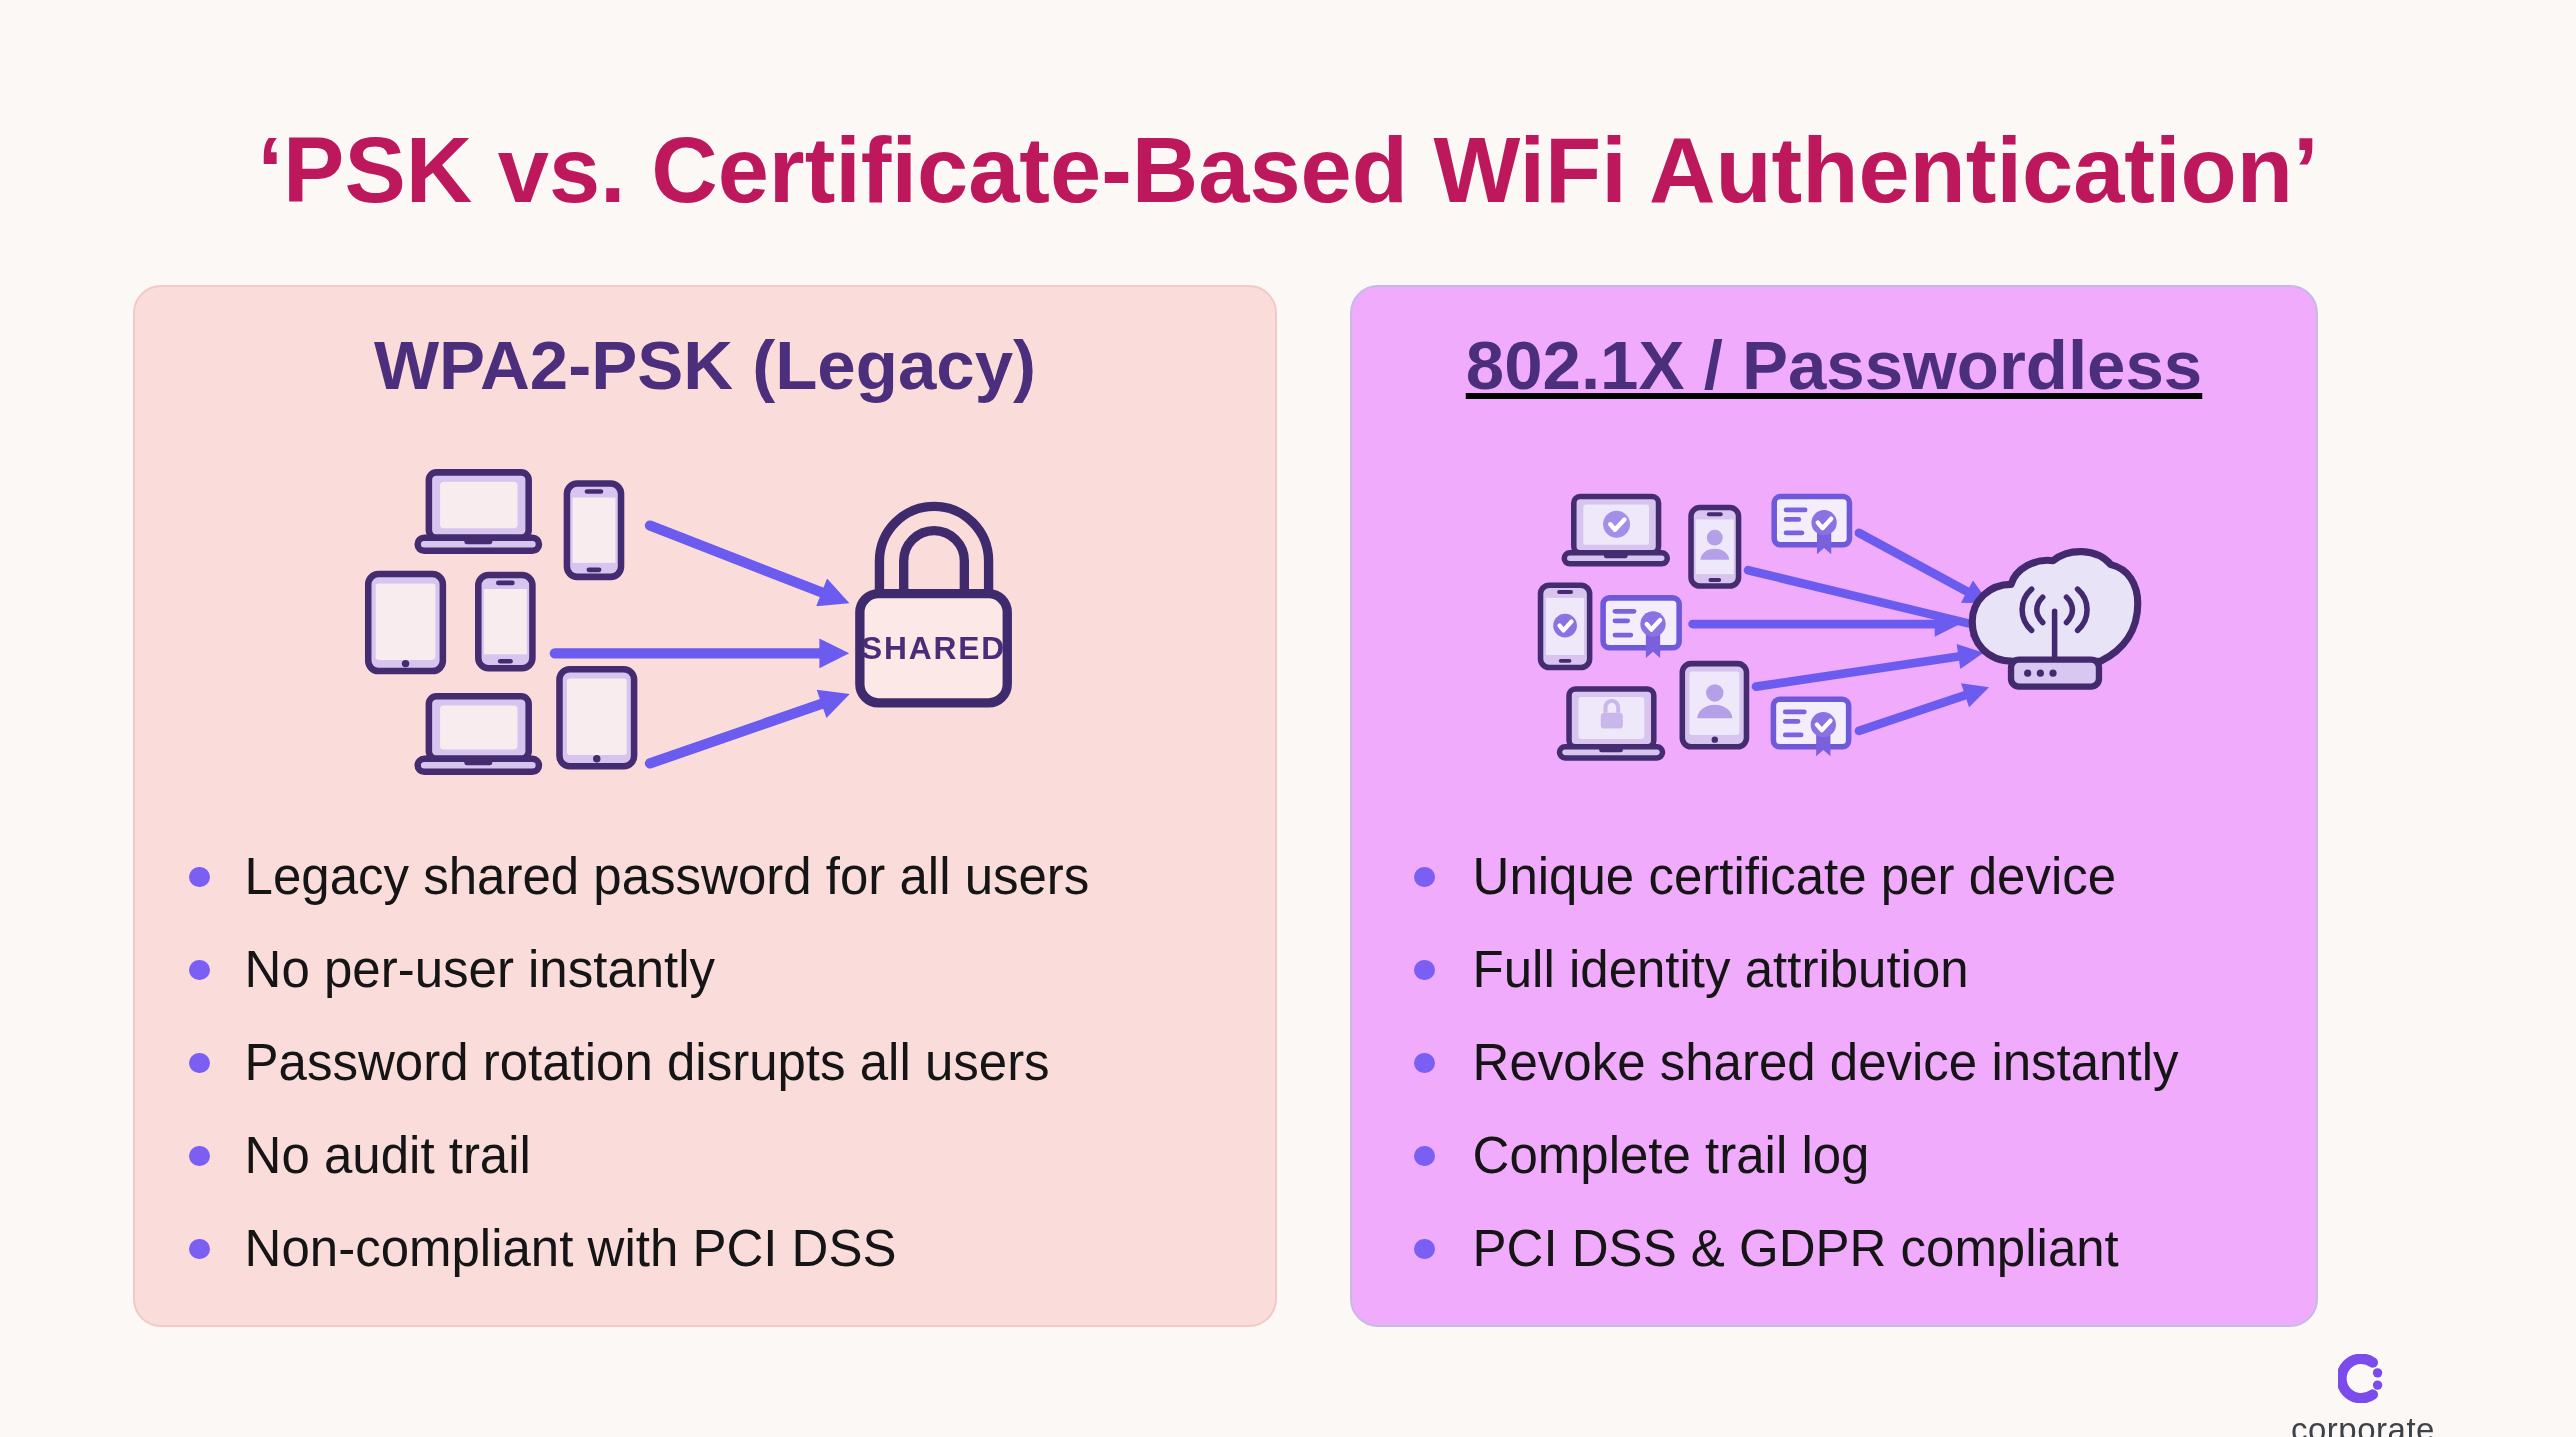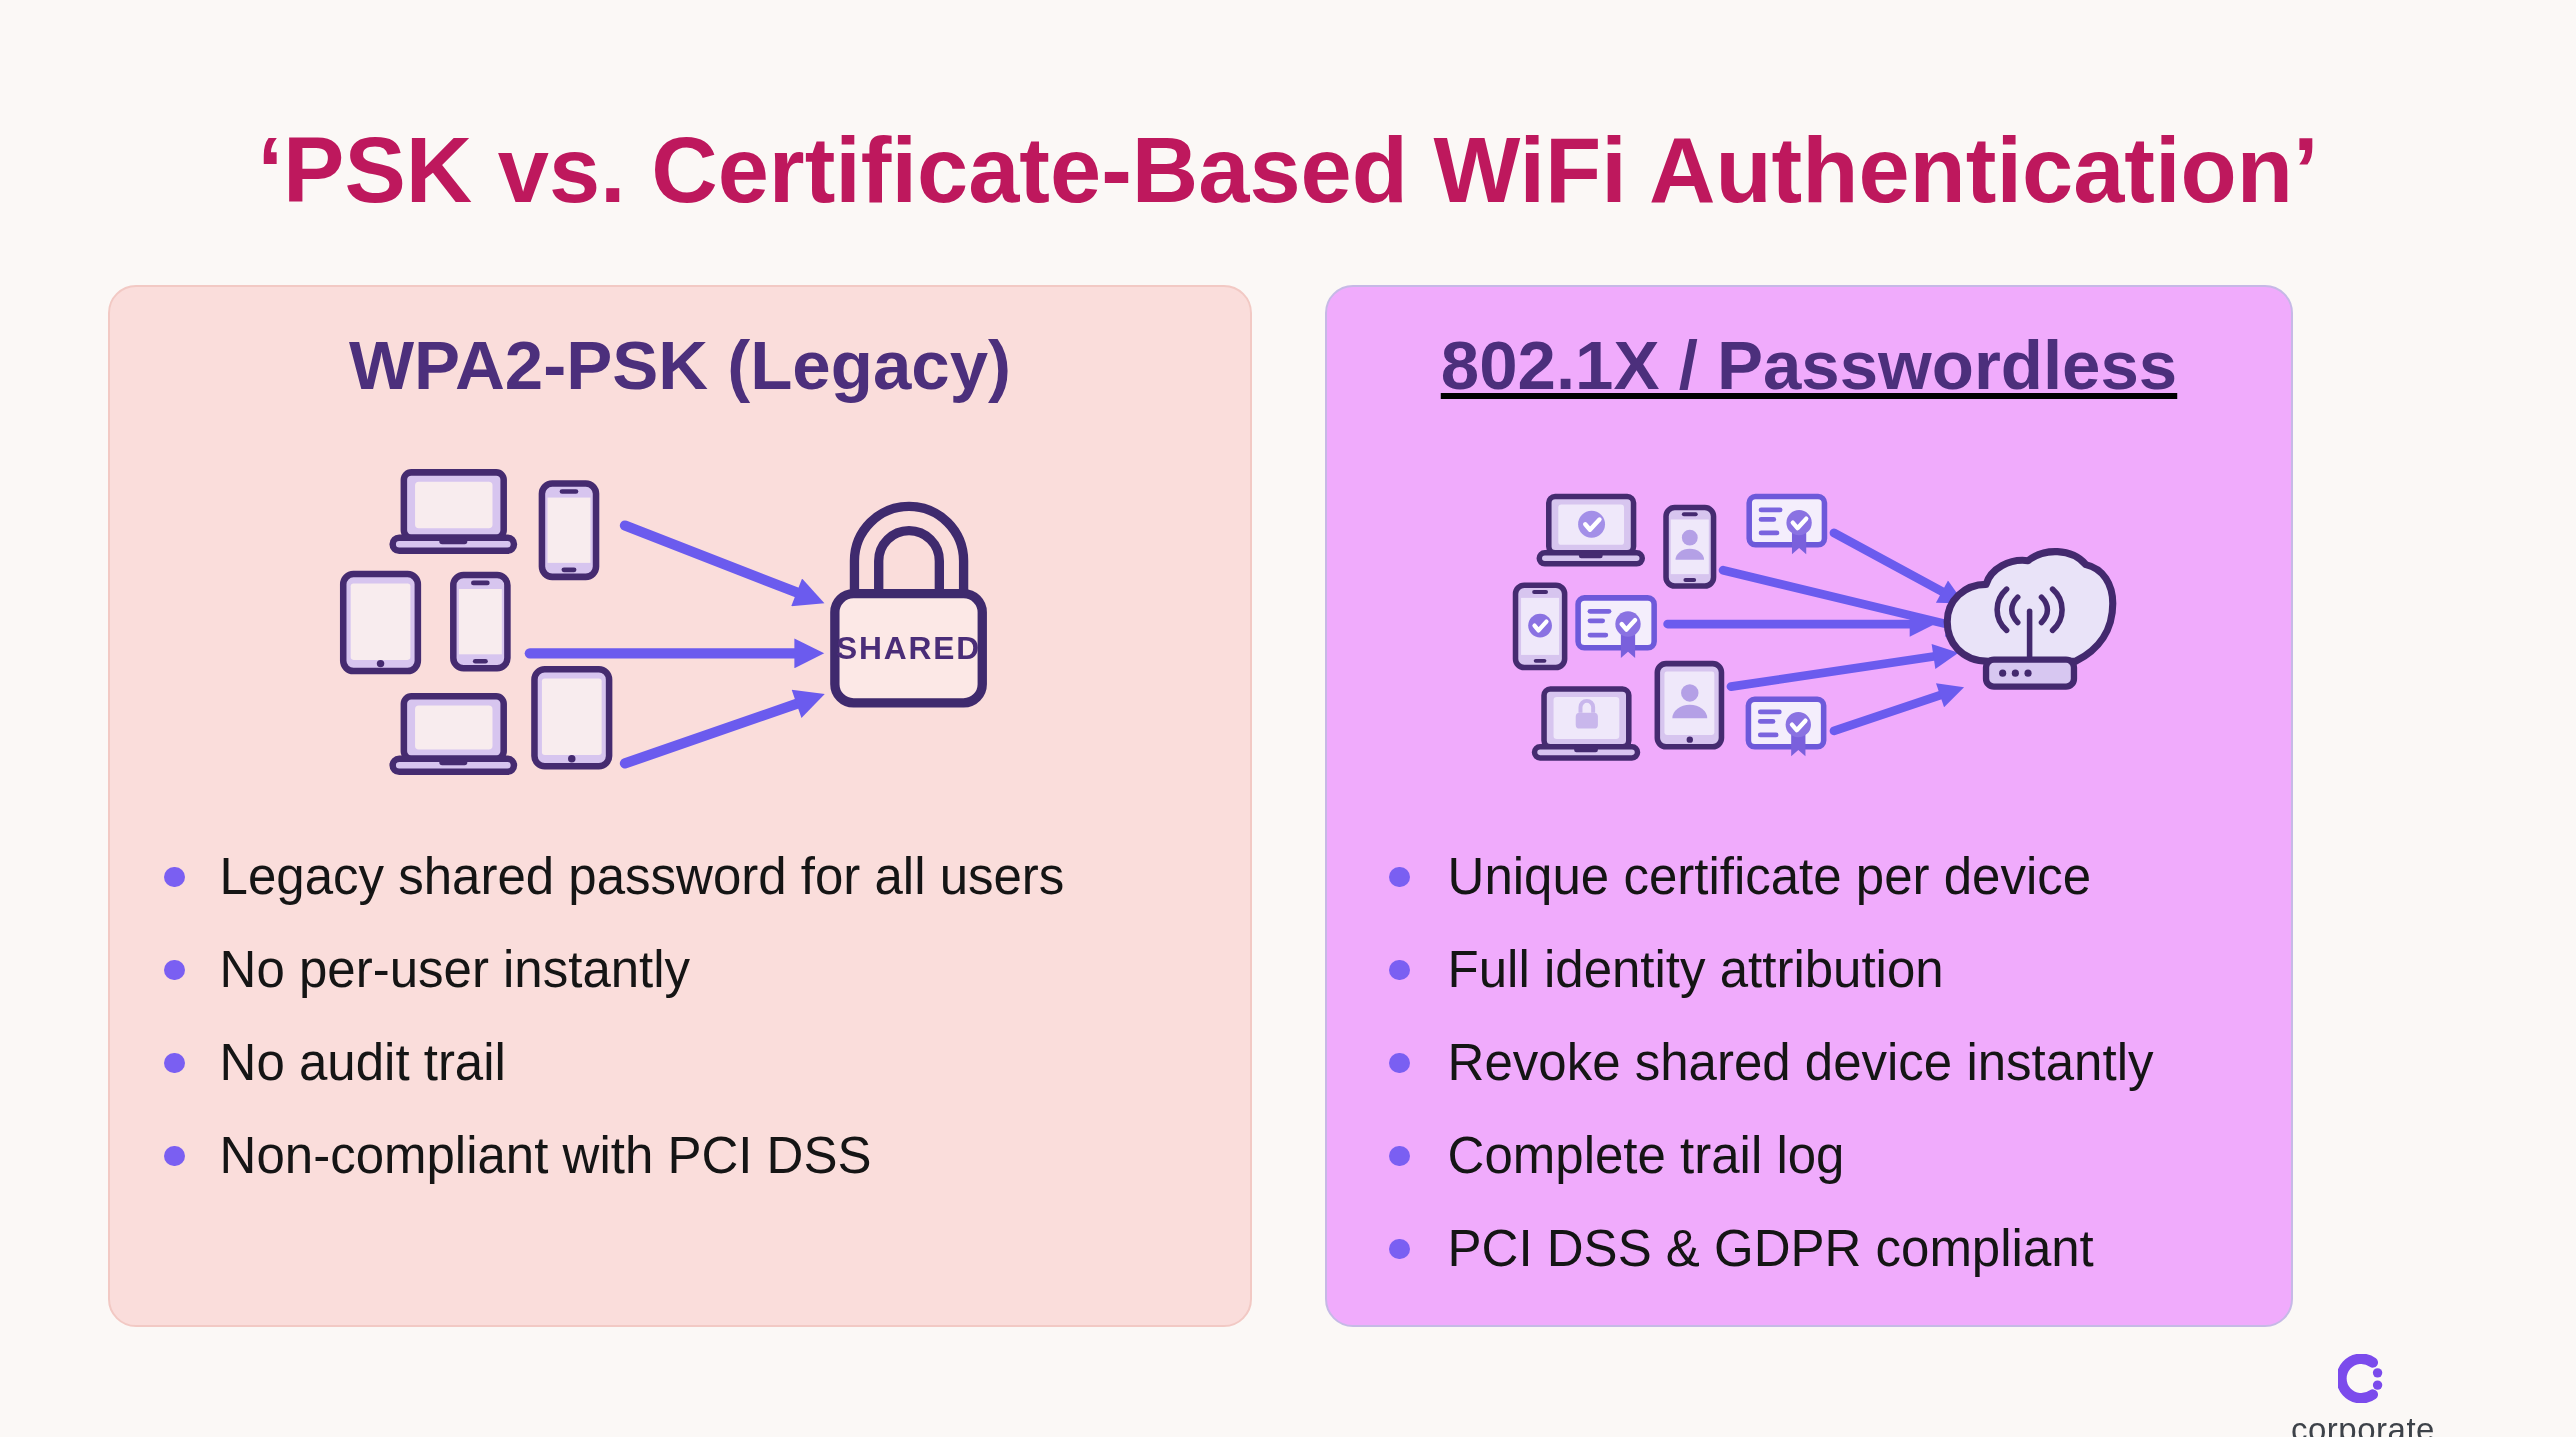--- a/index.html
+++ b/index.html
@@ -9,21 +9,21 @@
     font-family:"Liberation Sans","DejaVu Sans",sans-serif;
   }
   .title{
     position:absolute;top:120px;left:0;width:2576px;
     text-align:center;margin:0;
     font-size:92px;font-weight:800;letter-spacing:0px;
     color:#be185d;line-height:1.1;
   }
   .panel{
     position:absolute;top:285px;height:1042px;
-    border-radius:28px;box-sizing:border-box;
+    border-radius:28px;box-sizing:border-box;margin-left:25px;
   }
   .panel.left{
     left:108px;width:1144px;
     background:#fadddb;border:2.8px solid #f2c9c4;
   }
   .panel.right{
     left:1325px;width:968px;
     background:#f0abfc;border:2.8px solid #c6b9e6;text-decoration:underline;
   }
   .panel-header{
@@ -155,20 +155,24 @@
     <li>
         <span class="dot"></span>
         <span>Legacy shared password for all users</span>
       </li>
     <li>
         <span class="dot"></span>
         <span>No per-user instantly</span>
       </li>
     <li>
         <span class="dot"></span>
+        <span>Password rotation disrupts all users</span>
+      </li>
+    <li>
+        <span class="dot"></span>
         <span>No audit trail</span>
       </li>
     <li>
         <span class="dot"></span>
         <span>Non-compliant with PCI DSS</span>
       </li>
   </ul>
 </section>
 
 <section class="panel right">

